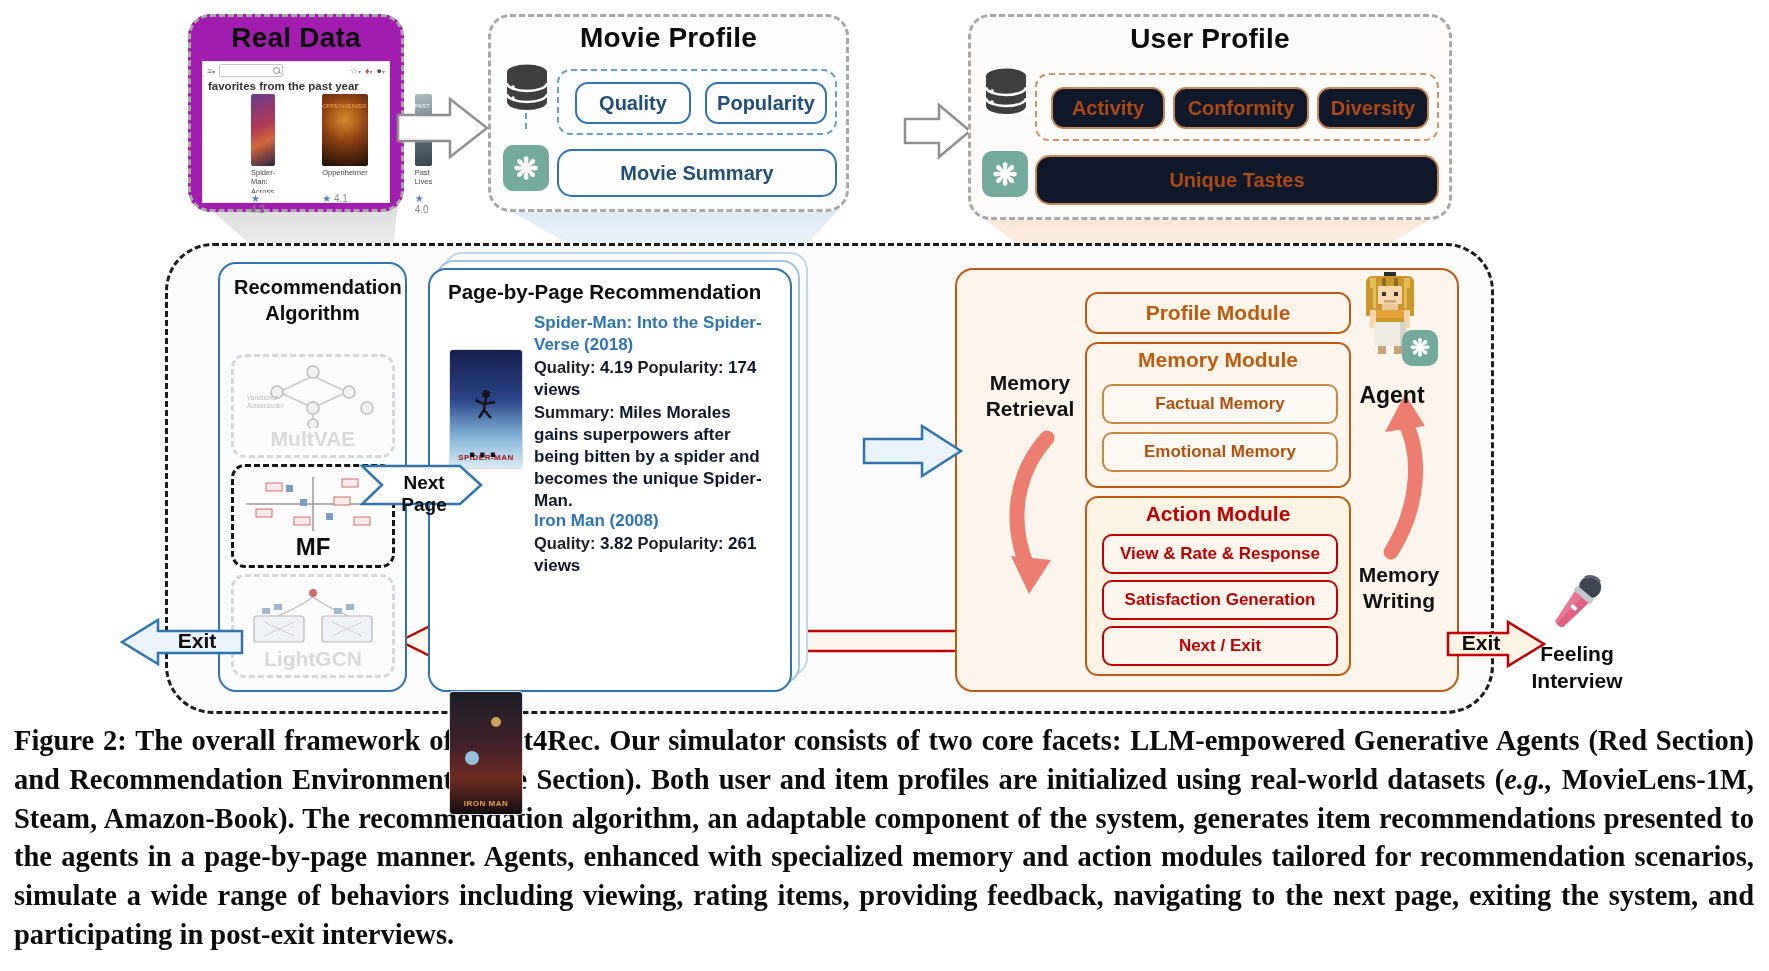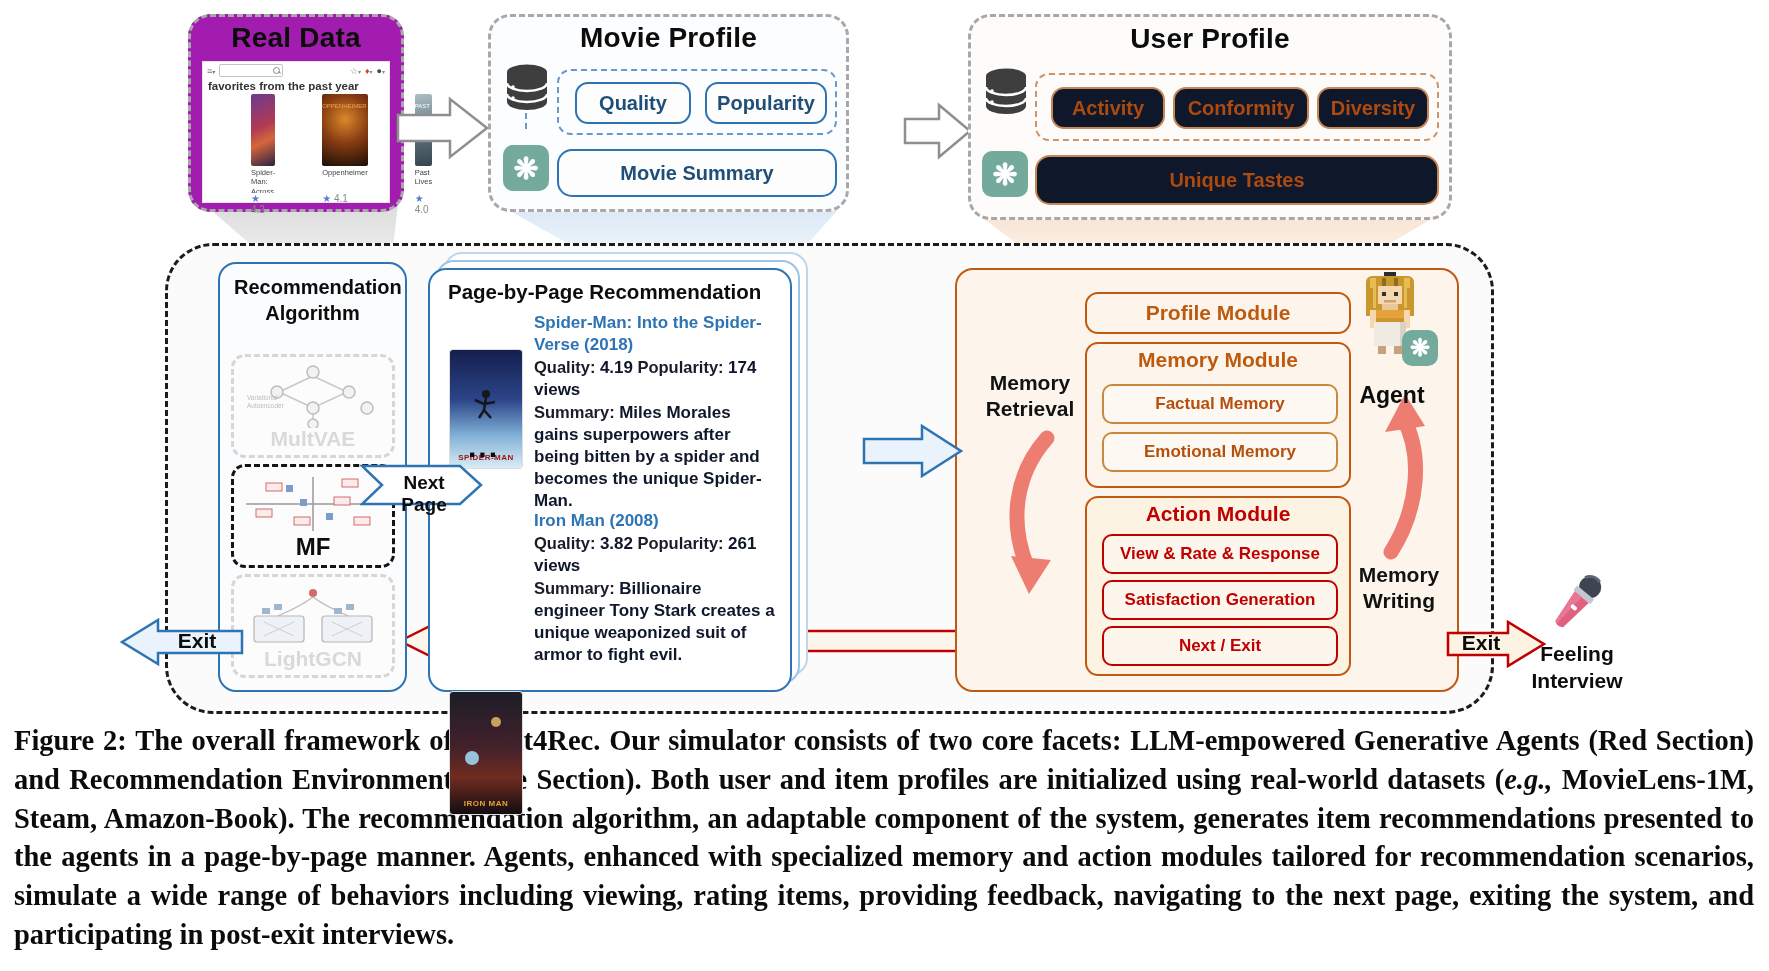--- a/index.html
+++ b/index.html
@@ -296,24 +296,20 @@
           <circle cx="46" cy="30" r="5" fill="#f0c36a" opacity="0.8"></circle>
       </svg>
     </div>
     <div class="abs" style="left:104px;top:240px;width:242px;">
       <div class="m-title">Iron Man (2008)</div>
       <div class="m-sum">
         <span class="lab">Quality:</span>
         <span class="val">3.82</span>
         <span class="lab">Popularity:</span>
         <span class="val">261 views</span>
-      </div>
-      <div class="m-sum">
-        <span class="lab">Summary:</span>
-        <span class="val">Billionaire engineer Tony Stark creates a unique weaponized suit of armor to fight evil.</span>
       </div>
     </div>
   </div>
 
   <svg class="abs" style="left:862px;top:424px;z-index:4;" width="102" height="54">
     <polygon points="2,15 60,15 60,2 99,27 60,52 60,39 2,39" fill="#EAF3FB" stroke="#2E74B5" stroke-width="2.5"></polygon>
   </svg>
 
   <div class="abs" style="left:955px;top:268px;width:500px;height:420px;border:2.5px solid #BF5A10;border-radius:18px;background:#FDF5EC;z-index:3;">
     <div class="blacklabel abs" style="left:14px;top:100px;width:118px;">Memory Retrieval</div>

